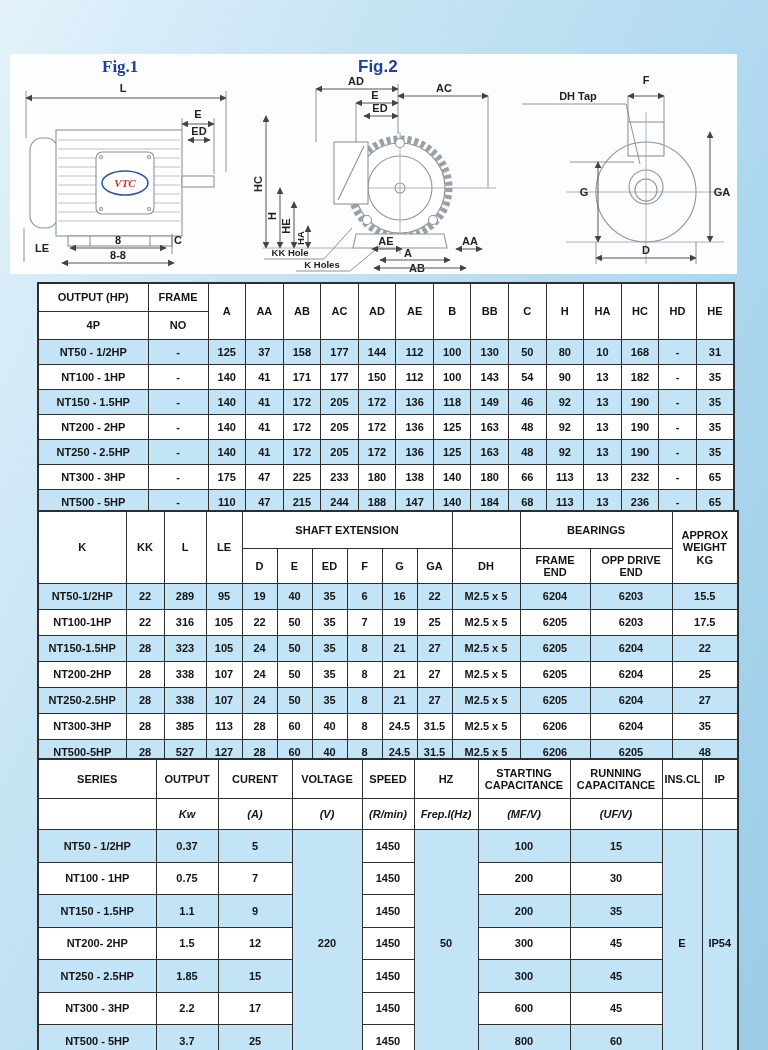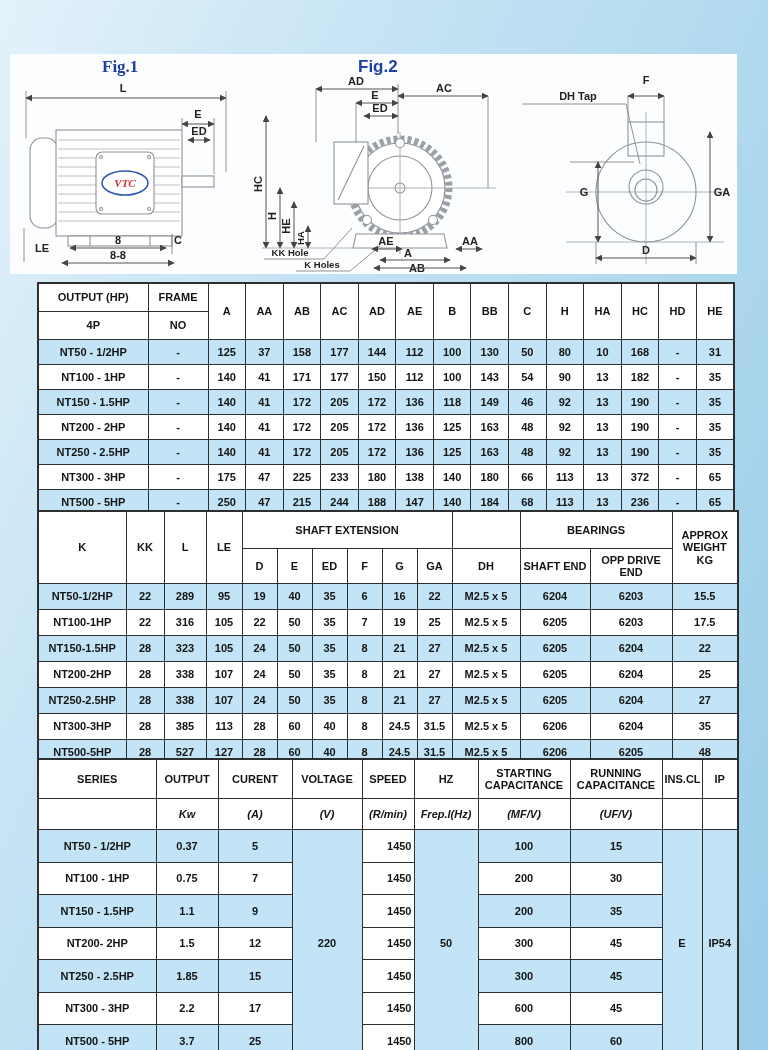--- a/index.html
+++ b/index.html
@@ -33,21 +33,21 @@
   .t1{left:37px;top:282px;width:698px;}
   .t1 td{height:22px;} .t1 th{height:25px;}
   .t2{left:37px;top:510px;width:700px;}
   .t2 td{height:23px;} .t2 .hrow1 th{height:34px;} .t2 .hrow2 th{height:32px;}
   .t3{left:37px;top:758px;width:700px;}
   .t3 td{height:29.5px;} .t3 .hrow1 th{height:36px;} .t3 .hrow2 th{height:28px;font-style:italic;}
   .model{text-align:left;padding-left:8px;}
   tbody tr:nth-child(odd) td{background:#c2e4f6;}
   tbody tr:nth-child(even) td{background:#ffffff;}
   .t3 td.merged{background:#c2e4f6;}
-  .t3 td.speedcell{background:#ffffff;text-align:right;}
+  .t3 td.speedcell{background:#ffffff;}
 </style>
 </head>
 <body>
 
 <div class="page">
 
 
   <div class="fig-panel">
     <div class="fig-caption cap1">Fig.1</div>
     <div class="fig-caption cap2">Fig.2</div>
@@ -317,28 +317,28 @@
           <td>47</td>
           <td>225</td>
           <td>233</td>
           <td>180</td>
           <td>138</td>
           <td>140</td>
           <td>180</td>
           <td>66</td>
           <td>113</td>
           <td>13</td>
-          <td>372</td>
+          <td>232</td>
           <td>-</td>
           <td>65</td>
         </tr>
         <tr>
           <td class="model">NT500 - 5HP</td>
           <td>-</td>
-          <td>250</td>
+          <td>110</td>
           <td>47</td>
           <td>215</td>
           <td>244</td>
           <td>188</td>
           <td>147</td>
           <td>140</td>
           <td>184</td>
           <td>68</td>
           <td>113</td>
           <td>13</td>
@@ -378,21 +378,21 @@
         <th rowspan="2">APPROX WEIGHT KG</th>
       </tr>
       <tr class="hrow2">
         <th>D</th>
         <th>E</th>
         <th>ED</th>
         <th>F</th>
         <th>G</th>
         <th>GA</th>
         <th>DH</th>
-        <th>SHAFT END</th>
+        <th>FRAME END</th>
         <th>OPP DRIVE END</th>
       </tr>
     </thead>
     <tbody id="t2body">
         <tr>
           <td class="model">NT50-1/2HP</td>
           <td>22</td>
           <td>289</td>
           <td>95</td>
           <td>19</td>

